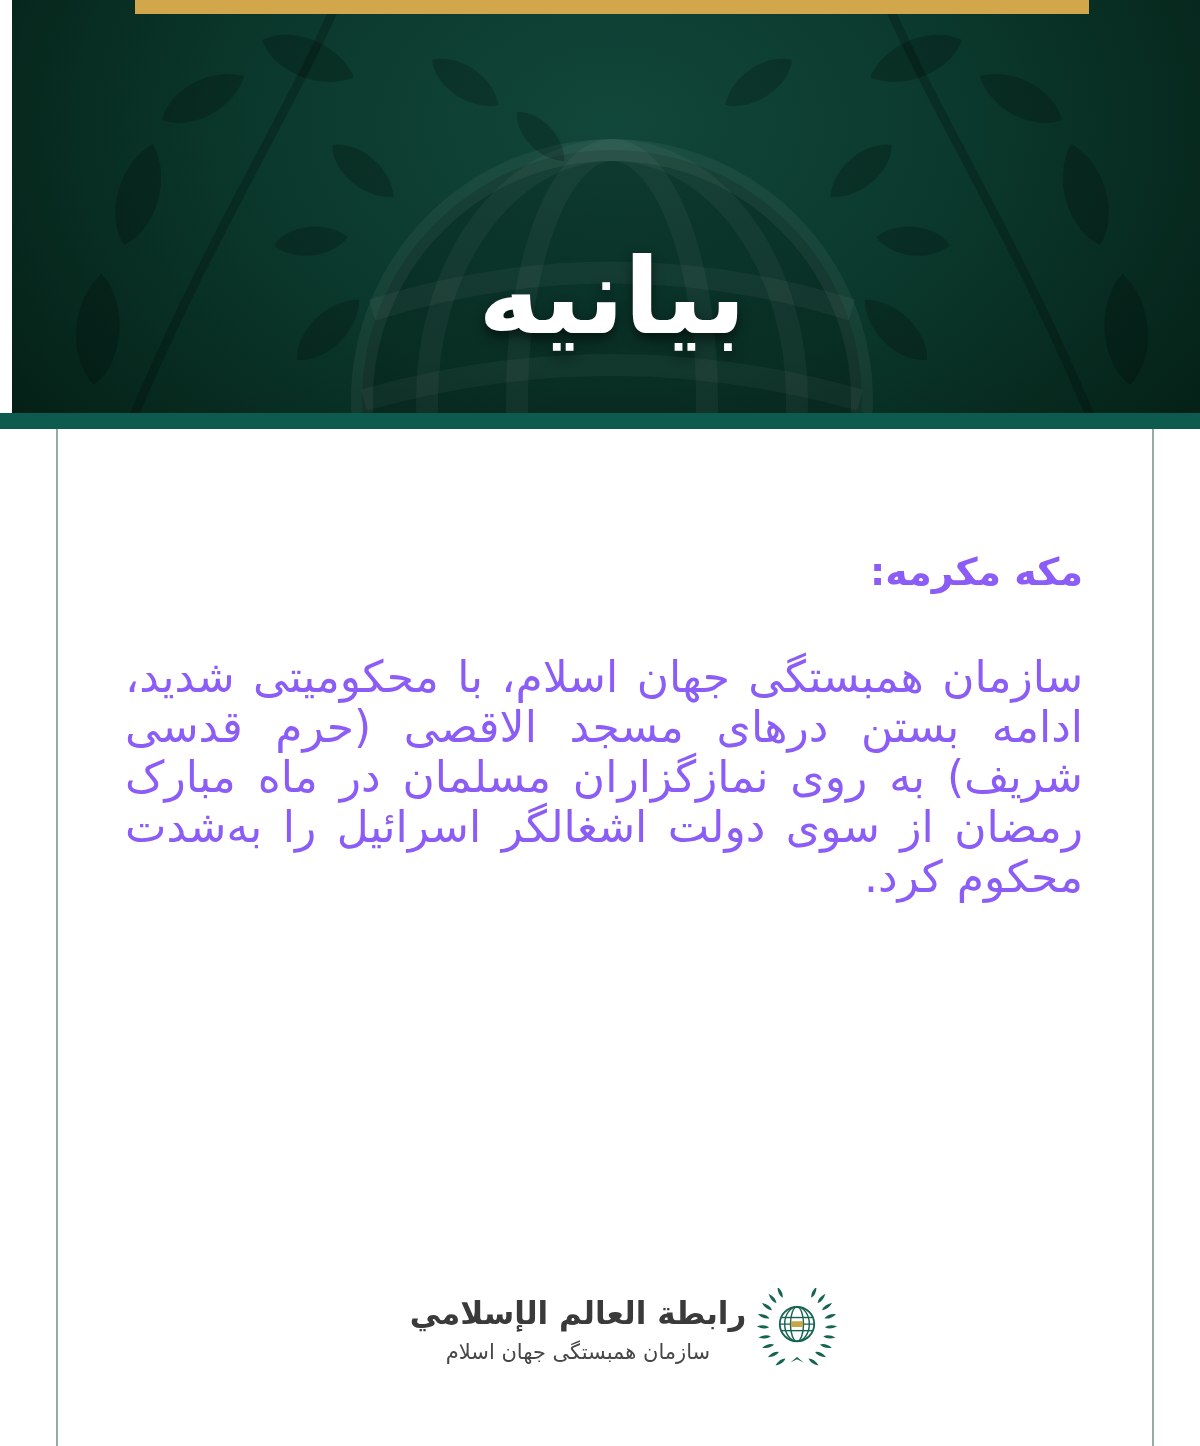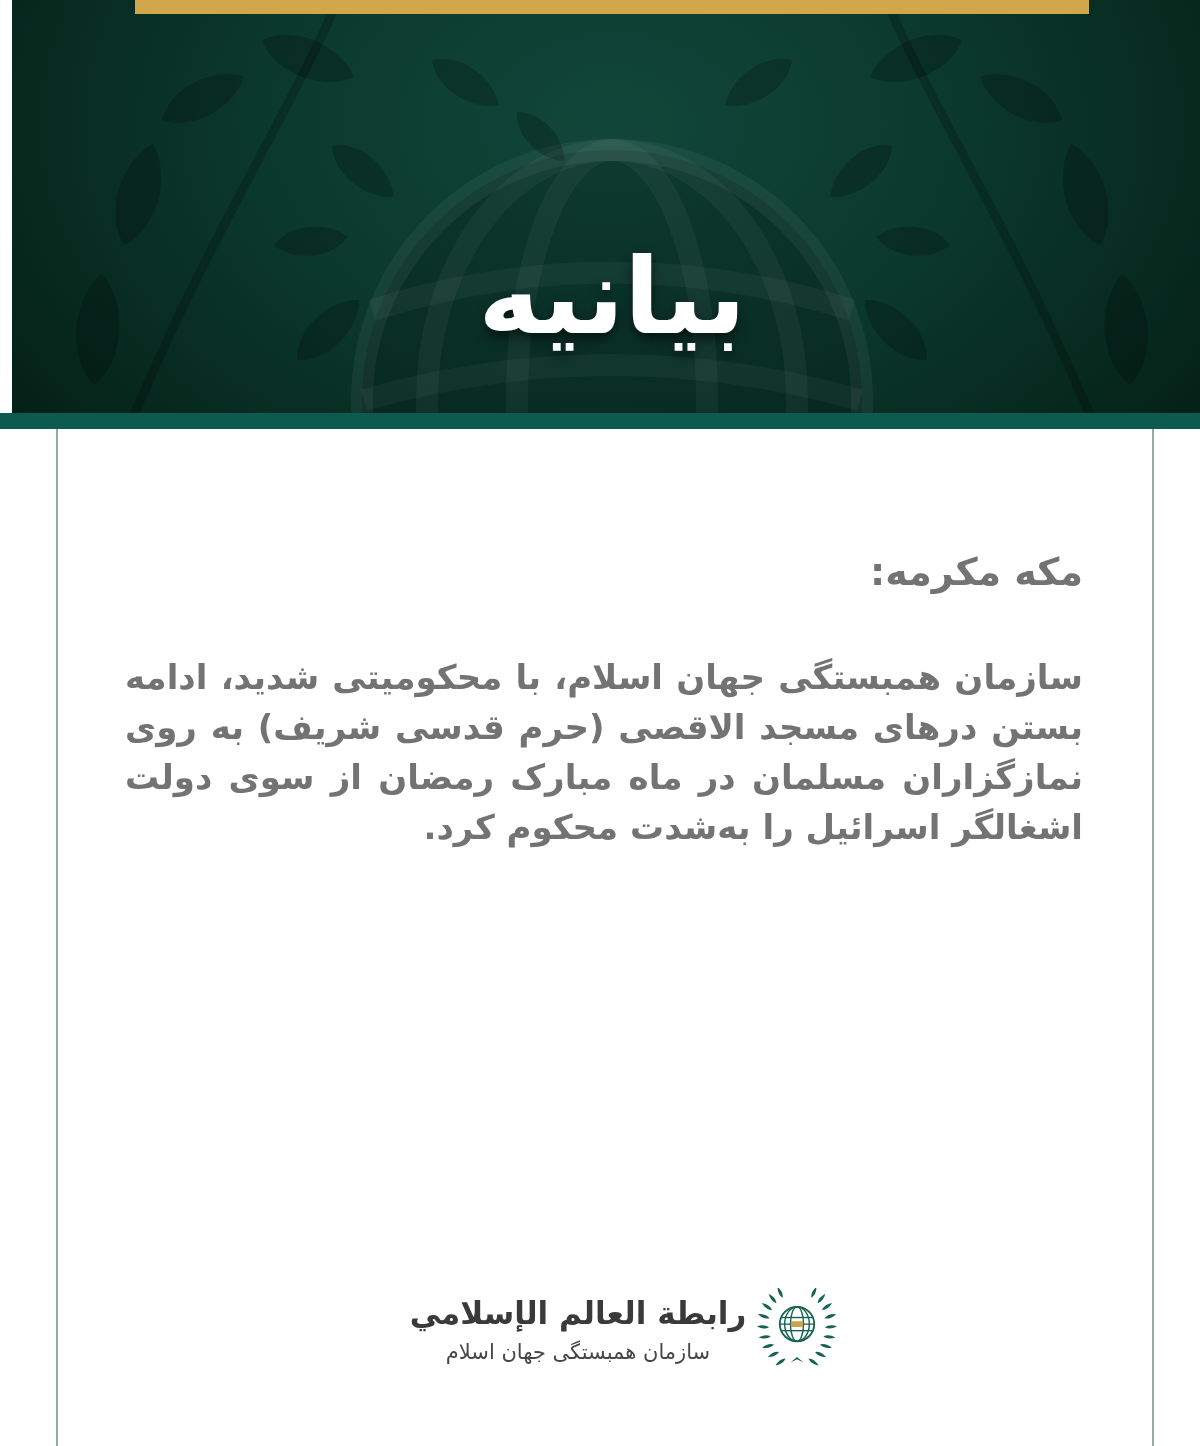--- a/index.html
+++ b/index.html
@@ -42,32 +42,32 @@
   .frame-line{
     position:absolute;top:429px;bottom:0;
     width:2px;background:#93aca6;
   }
   .frame-line.left{left:56px;}
   .frame-line.right{left:1152px;}
   
   .content{
     position:absolute;top:548px;right:117px;
     width:958px;
-    color:#737373;
+    color:#8b5cf6;
   }
   .heading{
     margin:0 0 56px 0;
     font-size:38px;line-height:48px;
     font-weight:bold;
     text-align:right;
   }
   .content p{
     margin:0 0 38px 0;
-    font-size:34px;line-height:50px;
-    font-weight:bold;
+    font-size:44px;line-height:50px;
+    font-weight:normal;
     text-align:justify;
     text-justify:inter-word;
   }
   
   .logo{
     position:absolute;top:1288px;left:0;right:0;
     display:flex;flex-direction:row;justify-content:center;align-items:center;
     gap:10px;
     direction:ltr;
     padding-left:48px;

